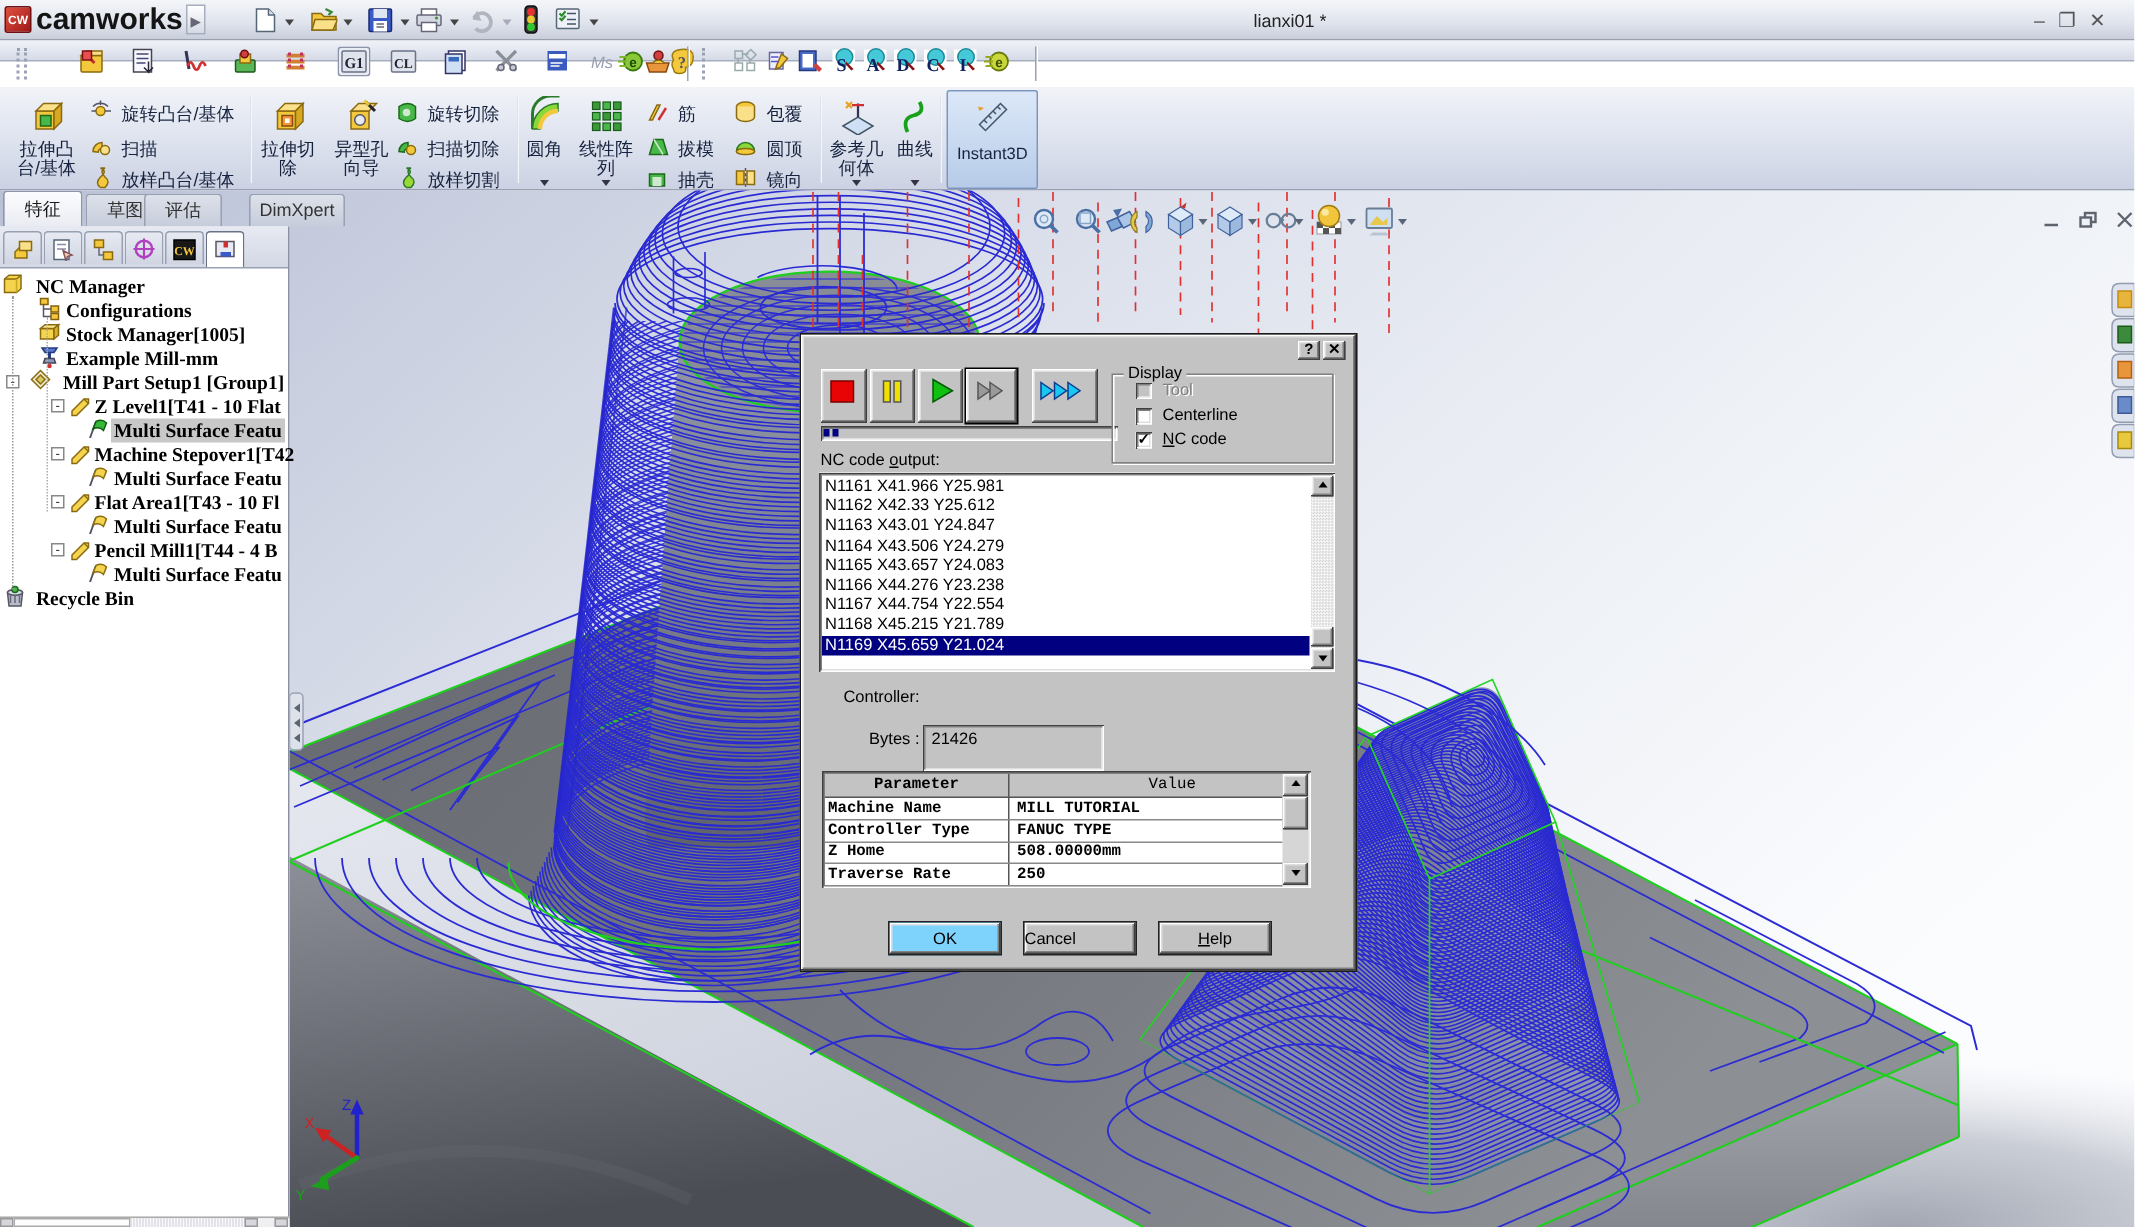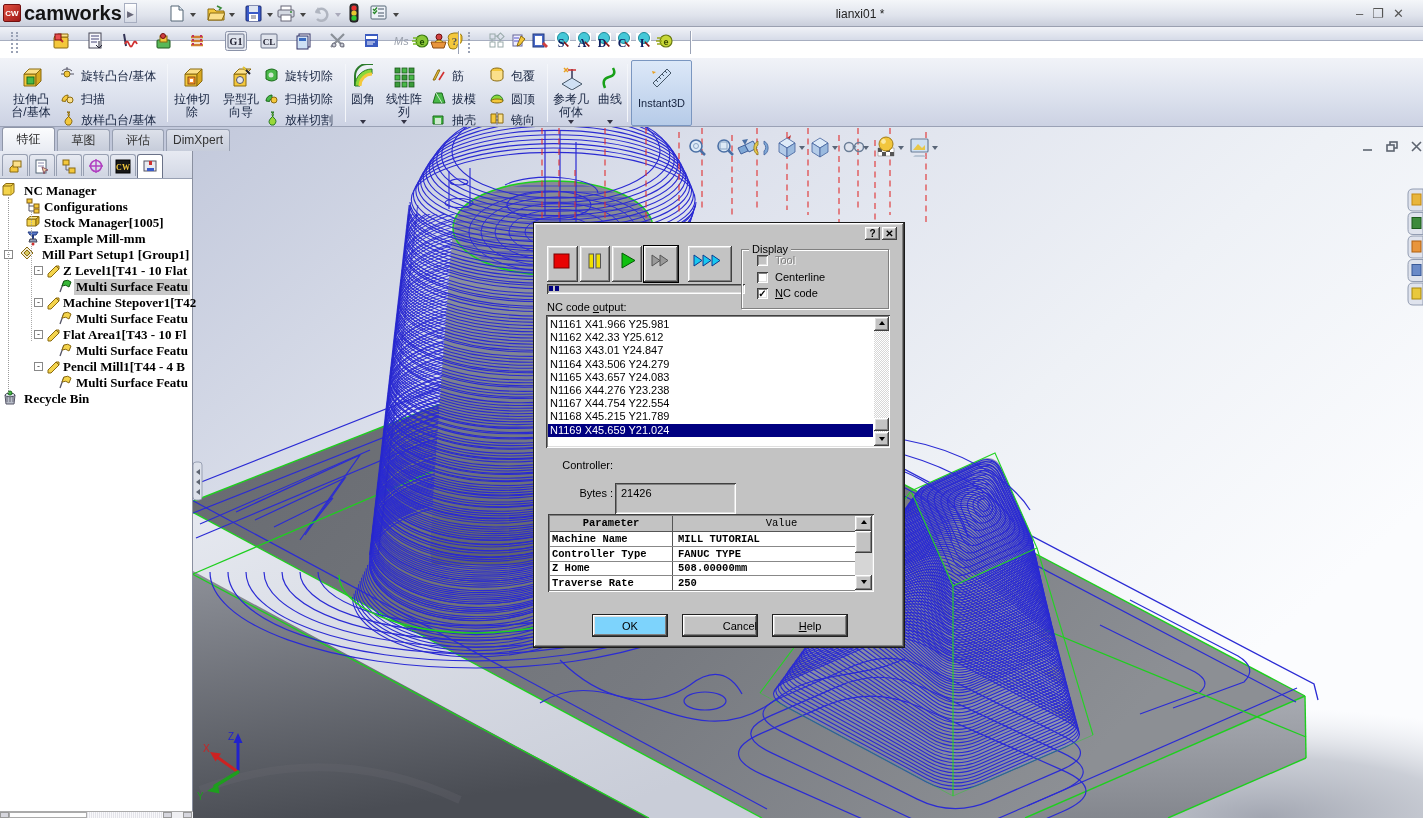--- a/index.html
+++ b/index.html
@@ -938,21 +938,21 @@
     <path d="M 1423,283.0 h -10 q -5,0 -5,5 v 12 q 0,5 5,5 h 10 z" fill="#dfe3ed" stroke="#939db2" stroke-width="1"></path>
     <rect x="1412" y="288.0" width="9" height="11" fill="#e8c83c" stroke="#a8880c" stroke-width="1"></rect>
     <rect x="193" y="462" width="9" height="38" rx="3" fill="#dde1ea" stroke="#99a1b4" stroke-width="1"></rect>
     <path d="M 200,469 l -4,3 4,3 z" fill="#5d6470"></path>
     <path d="M 200,479 l -4,3 4,3 z" fill="#5d6470"></path>
     <path d="M 200,489 l -4,3 4,3 z" fill="#5d6470"></path>
   </svg>
 <div id="tabs" style="position:absolute;left:0;top:127px;width:460px;height:24px">
     <div style="position:absolute;left:2px;top:0px;width:53px;height:24px;background:linear-gradient(#fbfcfe,#e9ecf3);border:1px solid #8f96a8;border-bottom:none;border-radius:3px 3px 0 0;text-align:center;font-size:12px;color:#1a1a1a;line-height:22px">特征</div>
     <div style="position:absolute;left:57px;top:2px;width:53px;height:22px;background:linear-gradient(#dde1ea,#c6ccda);border:1px solid #98a0b2;border-bottom:none;border-radius:3px 3px 0 0;text-align:center;font-size:12px;color:#333;line-height:20px">草图</div>
-    <div style="position:absolute;left:112px;top:2px;width:52px;height:22px;background:linear-gradient(#dde1ea,#c6ccda);border:1px solid #98a0b2;border-bottom:none;border-radius:3px 3px 0 0;text-align:center;font-size:12px;color:#333;line-height:20px">评估</div>
+    <div style="position:absolute;left:96px;top:2px;width:52px;height:22px;background:linear-gradient(#dde1ea,#c6ccda);border:1px solid #98a0b2;border-bottom:none;border-radius:3px 3px 0 0;text-align:center;font-size:12px;color:#333;line-height:20px">评估</div>
     <div style="position:absolute;left:166px;top:2px;width:64px;height:22px;background:linear-gradient(#dde1ea,#c6ccda);border:1px solid #98a0b2;border-bottom:none;border-radius:3px 3px 0 0;text-align:center;font-size:12px;color:#333;line-height:20px">DimXpert</div>
   </div>
 <div id="panel" style="position:absolute;left:0;top:151px;width:193px;height:667px;background:#fff;border-right:1px solid #8a90a0">
 <div style="position:absolute;left:0;top:0;width:192px;height:28px;background:linear-gradient(#e7eaf2,#d3d8e5);border-bottom:1px solid #98a0b2">
       <div style="position:absolute;left:2px;top:3px;width:26px;height:22px;background:linear-gradient(#e7eaf2,#d0d5e2);border:1px solid #98a0b2;border-bottom:none;border-radius:3px 3px 0 0">
         <div style="margin:3px auto 0;width:16px;height:16px"><svg width="16" height="16" viewBox="0 0 16 16">
             <path d="M 3,10 l 4,-4 4,4 v 4 h -8 z" fill="#f4c83c" stroke="#8a6a10"></path>
             <rect x="6" y="3" width="8" height="6" fill="#fbe08a" stroke="#8a6a10"></rect>
           </svg></div>
       </div>
@@ -1159,14 +1159,14 @@
     <div style="position:absolute;left:17px;top:368px;width:305px;height:1px;background:#888"></div>
     <div style="position:absolute;left:322px;top:294px;width:17px;height:74px;background:#d6d6d6"></div>
     <div style="position:absolute;left:322px;top:294px;width:17px;height:15px;background:#c3c3c3;box-shadow:inset -1px -1px 0 #404040,inset 1px 1px 0 #ffffff,inset -2px -2px 0 #808080,inset 2px 2px 0 #dfdfdf;">
       <div style="width:0;height:0;margin:5px auto 0;border-left:3.5px solid transparent;border-right:3.5px solid transparent;border-bottom:4px solid #000;transform:translateY(-1px)"></div>
     </div>
     <div style="position:absolute;left:322px;top:353px;width:17px;height:15px;background:#c3c3c3;box-shadow:inset -1px -1px 0 #404040,inset 1px 1px 0 #ffffff,inset -2px -2px 0 #808080,inset 2px 2px 0 #dfdfdf;">
       <div style="width:0;height:0;margin:5px auto 0;border-left:3.5px solid transparent;border-right:3.5px solid transparent;border-top:4px solid #000;transform:translateY(0px)"></div>
     </div>
     <div style="position:absolute;left:322px;top:309px;width:17px;height:22px;background:#c3c3c3;box-shadow:inset -1px -1px 0 #404040,inset 1px 1px 0 #ffffff,inset -2px -2px 0 #808080,inset 2px 2px 0 #dfdfdf;"></div>
     <div style="position:absolute;left:59px;top:392px;width:76px;height:23px;background:#7dd3fc;box-shadow:inset -1px -1px 0 #404040,inset 1px 1px 0 #ffffff,inset -2px -2px 0 #808080,inset 2px 2px 0 #dfdfdf;border:1px solid #222;text-align:center;font-size:11px;line-height:23px;color:#000">OK</div>
-    <div style="position:absolute;left:149px;top:392px;width:76px;height:23px;background:#c3c3c3;box-shadow:inset -1px -1px 0 #404040,inset 1px 1px 0 #ffffff,inset -2px -2px 0 #808080,inset 2px 2px 0 #dfdfdf;border:1px solid #222;text-align:right;font-size:11px;line-height:23px;color:#000">Cancel</div>
+    <div style="position:absolute;left:149px;top:392px;width:76px;height:23px;background:#c3c3c3;box-shadow:inset -1px -1px 0 #404040,inset 1px 1px 0 #ffffff,inset -2px -2px 0 #808080,inset 2px 2px 0 #dfdfdf;border:1px solid #222;text-align:left;font-size:11px;line-height:23px;color:#000">Cancel</div>
     <div style="position:absolute;left:239px;top:392px;width:76px;height:23px;background:#c3c3c3;box-shadow:inset -1px -1px 0 #404040,inset 1px 1px 0 #ffffff,inset -2px -2px 0 #808080,inset 2px 2px 0 #dfdfdf;border:1px solid #222;text-align:center;font-size:11px;line-height:23px;color:#000"><u>H</u>elp</div>
   </div>
 </body></html>

